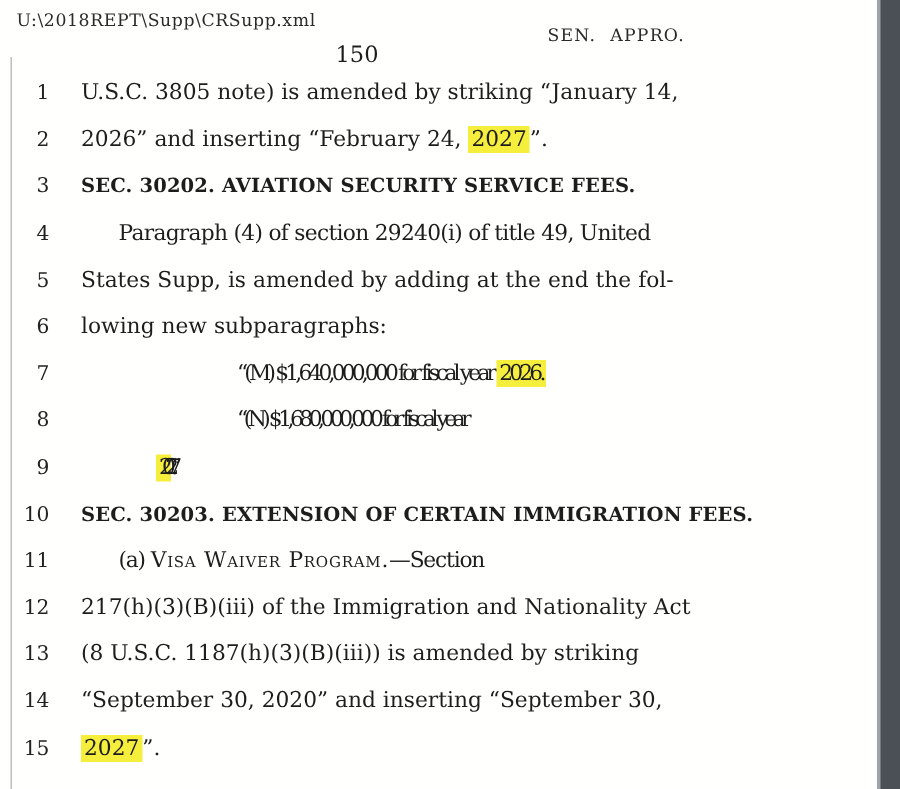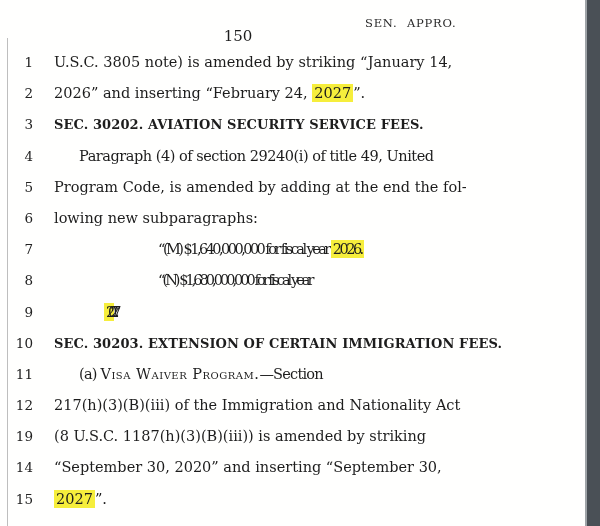--- a/index.html
+++ b/index.html
@@ -35,20 +35,21 @@
   }
   .seg-bold{font-weight:bold;font-size:13px;letter-spacing:.1px;}
   .seg-smallcaps{font-variant:small-caps;letter-spacing:.5px;}
   .seg-highlight{background:var(--hl,#f6ee3c);padding:1px 2px;}
 </style>
 </head>
 <body>
 
 <div class="page">
 
+  <span class="hdr-left">U:\2018REPT\Supp\CRSupp.xml</span>
 
   <span class="hdr-right">SEN. APPRO.</span>
 
   <div class="page-number">150</div>
 
   <div class="left-rule"></div>
 
   <div class="body-lines">
       <div class="line">
         <span class="line-num">1</span>
@@ -61,21 +62,21 @@
       <div class="line">
         <span class="line-num">3</span>
         <span class="line-text"><span class="seg-bold">SEC. 30202. AVIATION SECURITY SERVICE FEES.</span></span>
       </div>
       <div class="line">
         <span class="line-num">4</span>
         <span class="line-text" style="padding-left: 25px; letter-spacing: -0.471698px;"><span class="seg-normal">Paragraph (4) of section 29240(i) of title 49, United</span></span>
       </div>
       <div class="line">
         <span class="line-num">5</span>
-        <span class="line-text"><span class="seg-normal">Program Code, is amended by adding at the end the fol-</span></span>
+        <span class="line-text"><span class="seg-normal">States Supp, is amended by adding at the end the fol-</span></span>
       </div>
       <div class="line">
         <span class="line-num">6</span>
         <span class="line-text"><span class="seg-normal">lowing new subparagraphs:</span></span>
       </div>
       <div class="line">
         <span class="line-num">7</span>
         <span class="line-text" style="padding-left: 104px; letter-spacing: -2.53659px;"><span class="seg-normal">“(M) $1,640,000,000 for fiscal year </span><span class="seg-highlight">2026.</span></span>
       </div>
       <div class="line">
@@ -92,21 +93,21 @@
       </div>
       <div class="line">
         <span class="line-num">11</span>
         <span class="line-text" style="padding-left: 25px; letter-spacing: -0.78125px;"><span class="seg-normal">(a) </span><span class="seg-smallcaps">Visa Waiver Program.</span><span class="seg-normal">—Section</span></span>
       </div>
       <div class="line">
         <span class="line-num">12</span>
         <span class="line-text"><span class="seg-normal">217(h)(3)(B)(iii) of the Immigration and Nationality Act</span></span>
       </div>
       <div class="line">
-        <span class="line-num">19</span>
+        <span class="line-num">13</span>
         <span class="line-text"><span class="seg-normal">(8 U.S.C. 1187(h)(3)(B)(iii)) is amended by striking</span></span>
       </div>
       <div class="line">
         <span class="line-num">14</span>
         <span class="line-text"><span class="seg-normal">“September 30, 2020” and inserting “September 30,</span></span>
       </div>
       <div class="line">
         <span class="line-num">15</span>
         <span class="line-text"><span class="seg-highlight">2027</span><span class="seg-normal">”.</span></span>
       </div>

